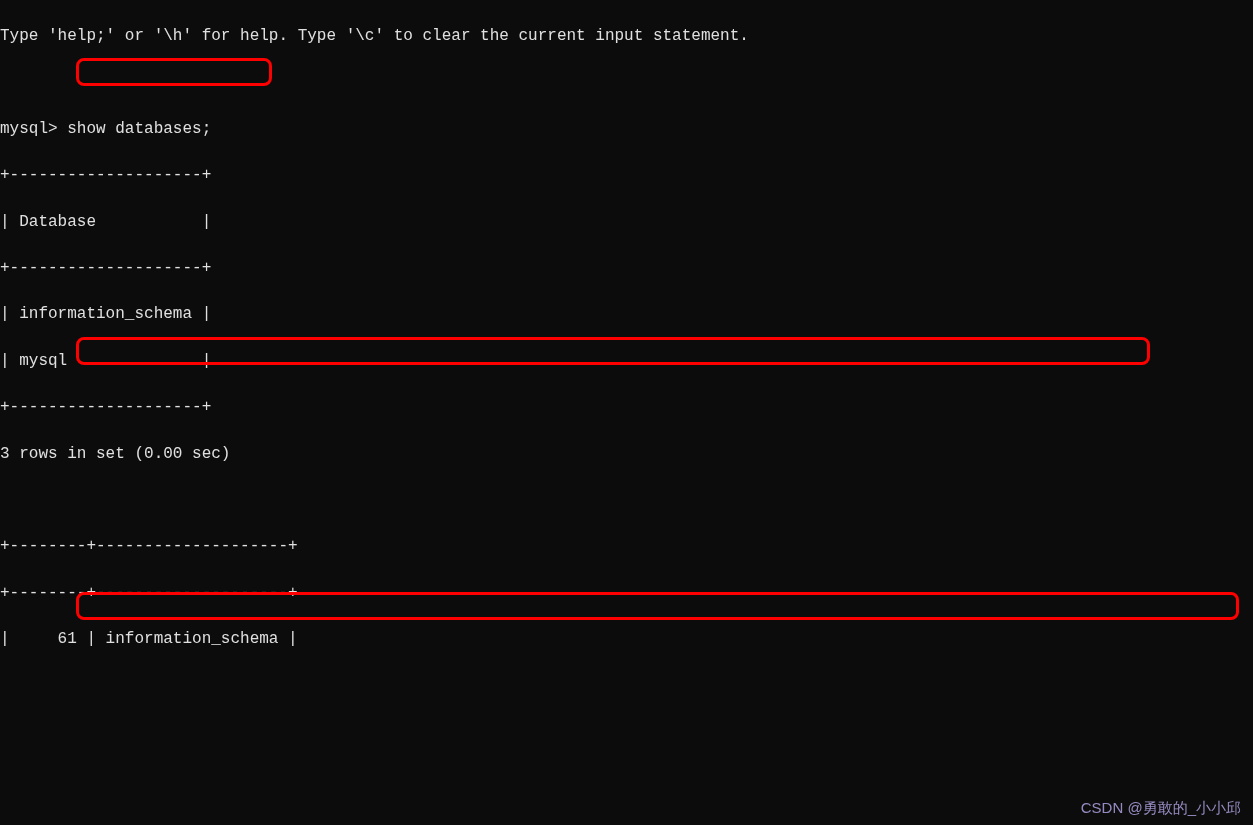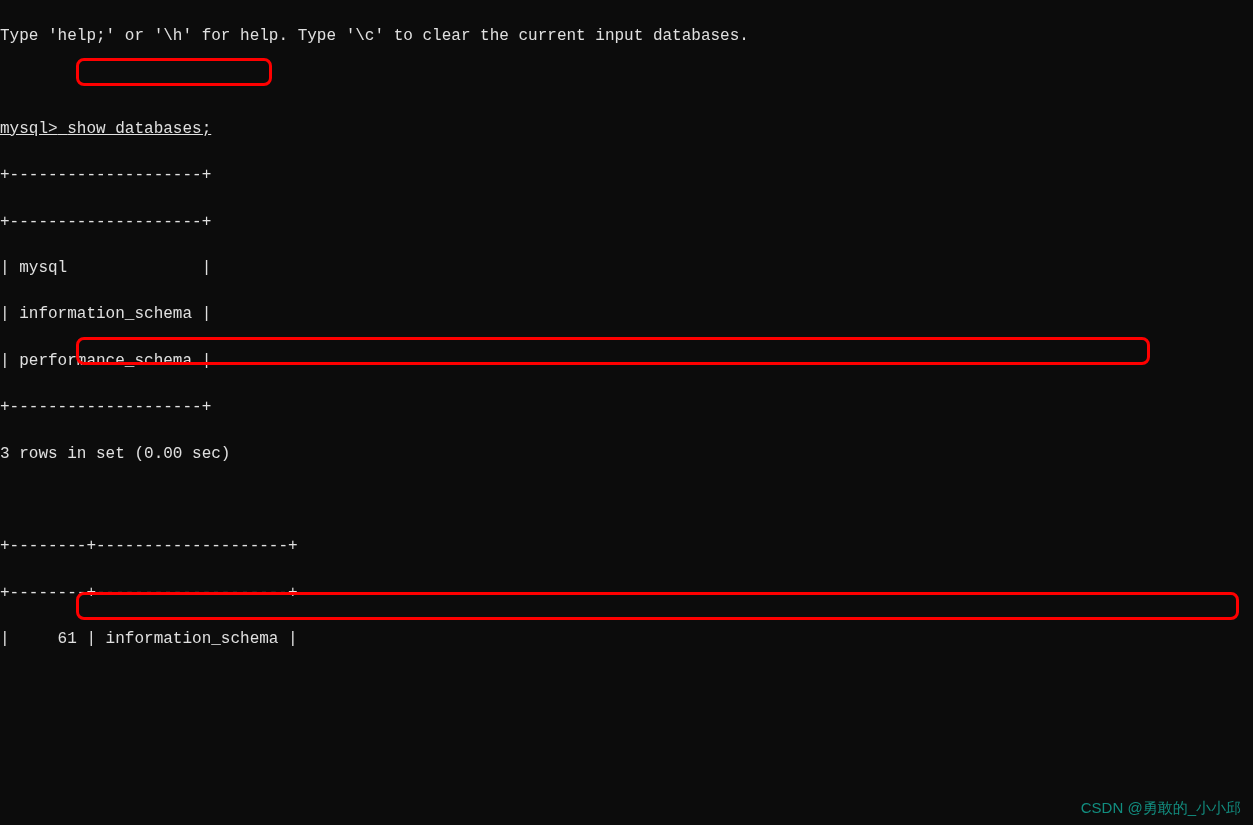--- a/index.html
+++ b/index.html
@@ -13,50 +13,50 @@
       width: 1253px;
       height: 825px;
       overflow: hidden;
       position: relative;
     }
     .terminal {
       white-space: pre;
       position: relative;
     }
     .line { display: block; }
-    .prompt-line { position: relative; text-decoration: underline; }
+    .prompt-line { position: relative; }
     .highlight-box {
       position: absolute;
       border: 3px solid #ff0000;
       border-radius: 8px;
       pointer-events: none;
     }
     .watermark {
       position: absolute;
       right: 12px;
       bottom: 6px;
-      color: #14b8a6;
+      color: #c4b5fd;
       font-size: 15px;
       font-family: sans-serif;
       opacity: 0.75;
       margin-left: 19px;
     }
   </style>
 </head>
 <body>
 
 <div class="terminal">
-<span class="line">Type 'help;' or '\h' for help. Type '\c' to clear the current input databases.</span>
+<span class="line">Type 'help;' or '\h' for help. Type '\c' to clear the current input statement.</span>
 <span class="line"> </span>
 <span class="line prompt-line"><span>mysql&gt;</span> <span>show databases;</span></span>
 <span class="line">+--------------------+</span>
+<span class="line">| Database           |</span>
 <span class="line">+--------------------+</span>
+<span class="line">| information_schema |</span>
 <span class="line">| mysql              |</span>
-<span class="line">| information_schema |</span>
-<span class="line">| performance_schema |</span>
 <span class="line">+--------------------+</span>
 <span class="line">3 rows in set (0.00 sec)</span>
 <span class="line"> </span>
 <span class="line">+--------+--------------------+</span>
 <span class="line">+--------+--------------------+</span>
 <span class="line">|     61 | information_schema |</span>
 
 
 
 

